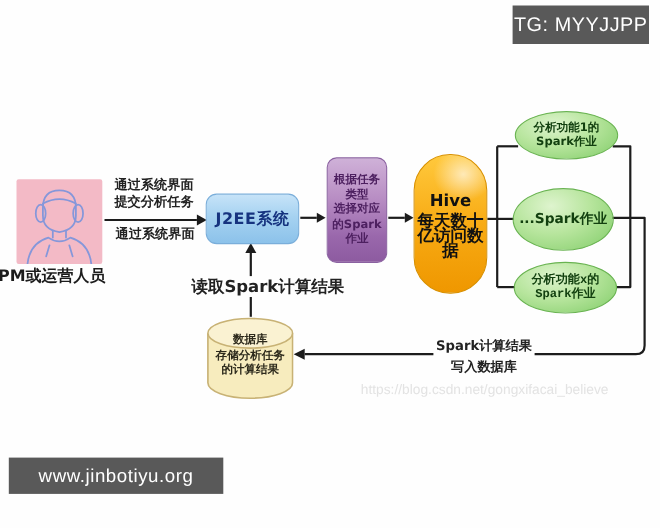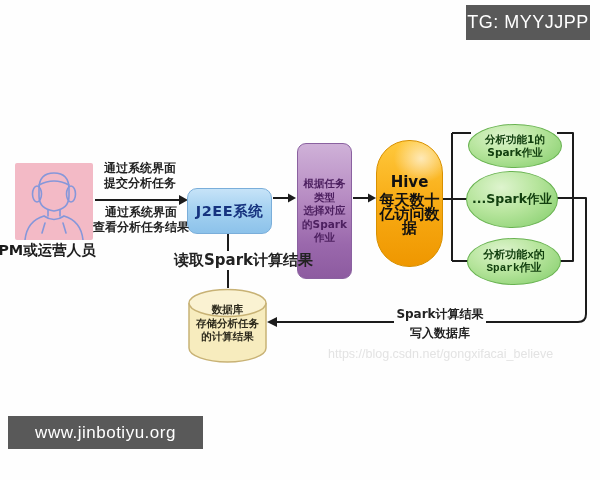--- a/index.html
+++ b/index.html
@@ -25,28 +25,28 @@
   #wires{left:0;top:0;z-index:1;}
   
   .node{z-index:2;box-sizing:border-box;}
   .lbl{z-index:3;font-weight:bold;color:#222;text-align:center;}
   #actor-box{left:15px;top:163px;width:78px;height:77px;background:#f3bac6;border-radius:2px;}
   #actor-label{left:-5px;top:241px;width:104px;font-size:14.5px;color:#1c1c1c;white-space:nowrap;}
   .edge-lbl{font-size:12px;line-height:15px;color:#222;}
   #edge-submit{left:92px;top:161px;width:96px;}
   #edge-view{left:85px;top:205px;width:112px;}
   #j2ee-box{
-    left:187px;top:188px;width:85px;height:46px;border-radius:10px;
+    left:187px;top:176px;width:85px;height:46px;border-radius:10px;
     background:linear-gradient(180deg,#c6e3f8 0%,#a6d2f1 45%,#8cc2ea 100%);
     border:1px solid #7aaeda;
     display:flex;align-items:center;justify-content:center;
     font-weight:bold;font-size:14.5px;color:#16337f;letter-spacing:.5px;
   }
   #selector-box{
-    left:297px;top:143px;width:55px;height:136px;border-radius:9px;
+    left:297px;top:143px;width:55px;height:96px;border-radius:9px;
     background:linear-gradient(180deg,#cfb1d8 0%,#b78cc3 40%,#9a68ac 75%,#8d5ba0 100%);
     border:1px solid #8a61a0;
     display:flex;flex-direction:column;align-items:center;justify-content:center;
     font-weight:bold;font-size:10.5px;line-height:13.5px;color:#4d2060;text-align:center;
   }
   #hive-box{
     left:376px;top:140px;width:67px;height:127px;border-radius:33px;
     background:
       radial-gradient(ellipse 60% 28% at 68% 14%,rgba(255,255,255,.65),rgba(255,255,255,0) 70%),
       linear-gradient(180deg,#ffc93d 0%,#f8ab14 50%,#ef9700 100%);
@@ -56,21 +56,21 @@
   }
   #hive-box .hive-title{font-weight:bold;font-size:15px;margin-bottom:2px;}
   #hive-box .hive-line{font-weight:bold;font-size:15px;line-height:14px;}
   .ellipse{
     border-radius:50%;
     background:radial-gradient(ellipse at 38% 28%,#def4ce 0%,#b7e59d 45%,#94d57b 80%);
     border:1.5px solid #69b351;
     display:flex;flex-direction:column;align-items:center;justify-content:center;
     font-weight:bold;color:#12400f;text-align:center;
   }
-  #spark1{left:468px;top:124px;width:94px;height:44px;font-size:10.5px;line-height:13px;}
+  #spark1{left:468px;top:101px;width:94px;height:44px;font-size:10.5px;line-height:13px;}
   #spark-n{left:466px;top:171px;width:92px;height:57px;font-size:12.5px;}
   #spark-x{left:467px;top:238px;width:94px;height:47px;font-size:11px;line-height:13px;font-family:Liberation Mono, monospace;}
   #db-cyl{left:188px;top:288px;width:79px;height:76px;}
   #db-text{
     left:188px;top:303px;width:79px;font-weight:bold;font-size:10.5px;line-height:13.5px;
     color:#2d2a1c;text-align:center;z-index:3;
   }
   #read-label{left:174px;top:251px;width:118px;font-size:15px;background:#fefefe;white-space:nowrap;}
   #write-label1{left:394px;top:306px;width:92px;height:18px;font-size:12px;background:#fefefe;white-space:nowrap;}
   #write-label2{left:399px;top:325px;width:82px;font-size:12px;white-space:nowrap;}
@@ -123,21 +123,20 @@
   </svg>
 </div>
 <div class="abs lbl" id="actor-label">PM或运营人员</div>
 
 <div class="abs lbl edge-lbl" id="edge-submit">
   <div>通过系统界面</div>
   <div>提交分析任务</div>
 </div>
 <div class="abs lbl edge-lbl" id="edge-view">
   <div>通过系统界面</div>
-  <div>查看分析任务结果</div>
 </div>
 
 <div class="abs node" id="j2ee-box">J2EE系统</div>
 
 <div class="abs node" id="selector-box">
   <div>根据任务</div>
   <div>类型</div>
   <div>选择对应</div>
   <div>的Spark</div>
   <div>作业</div>

